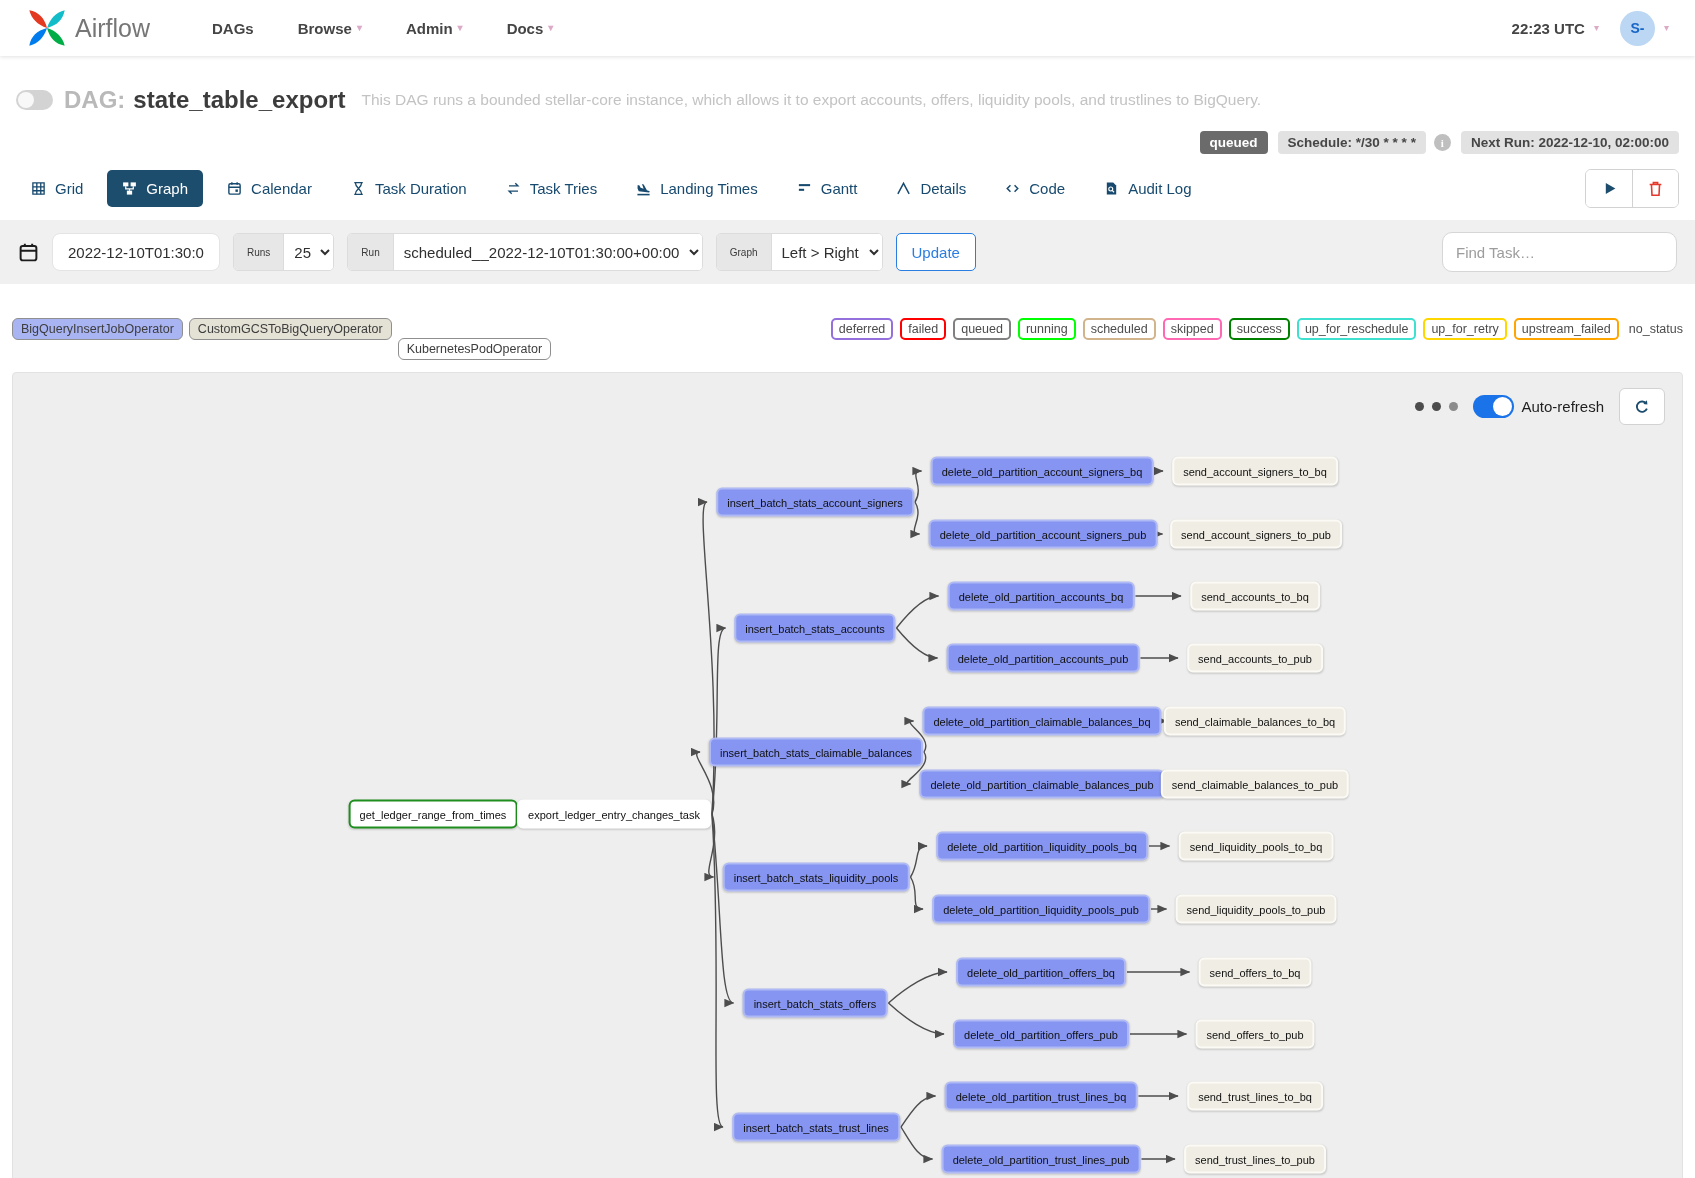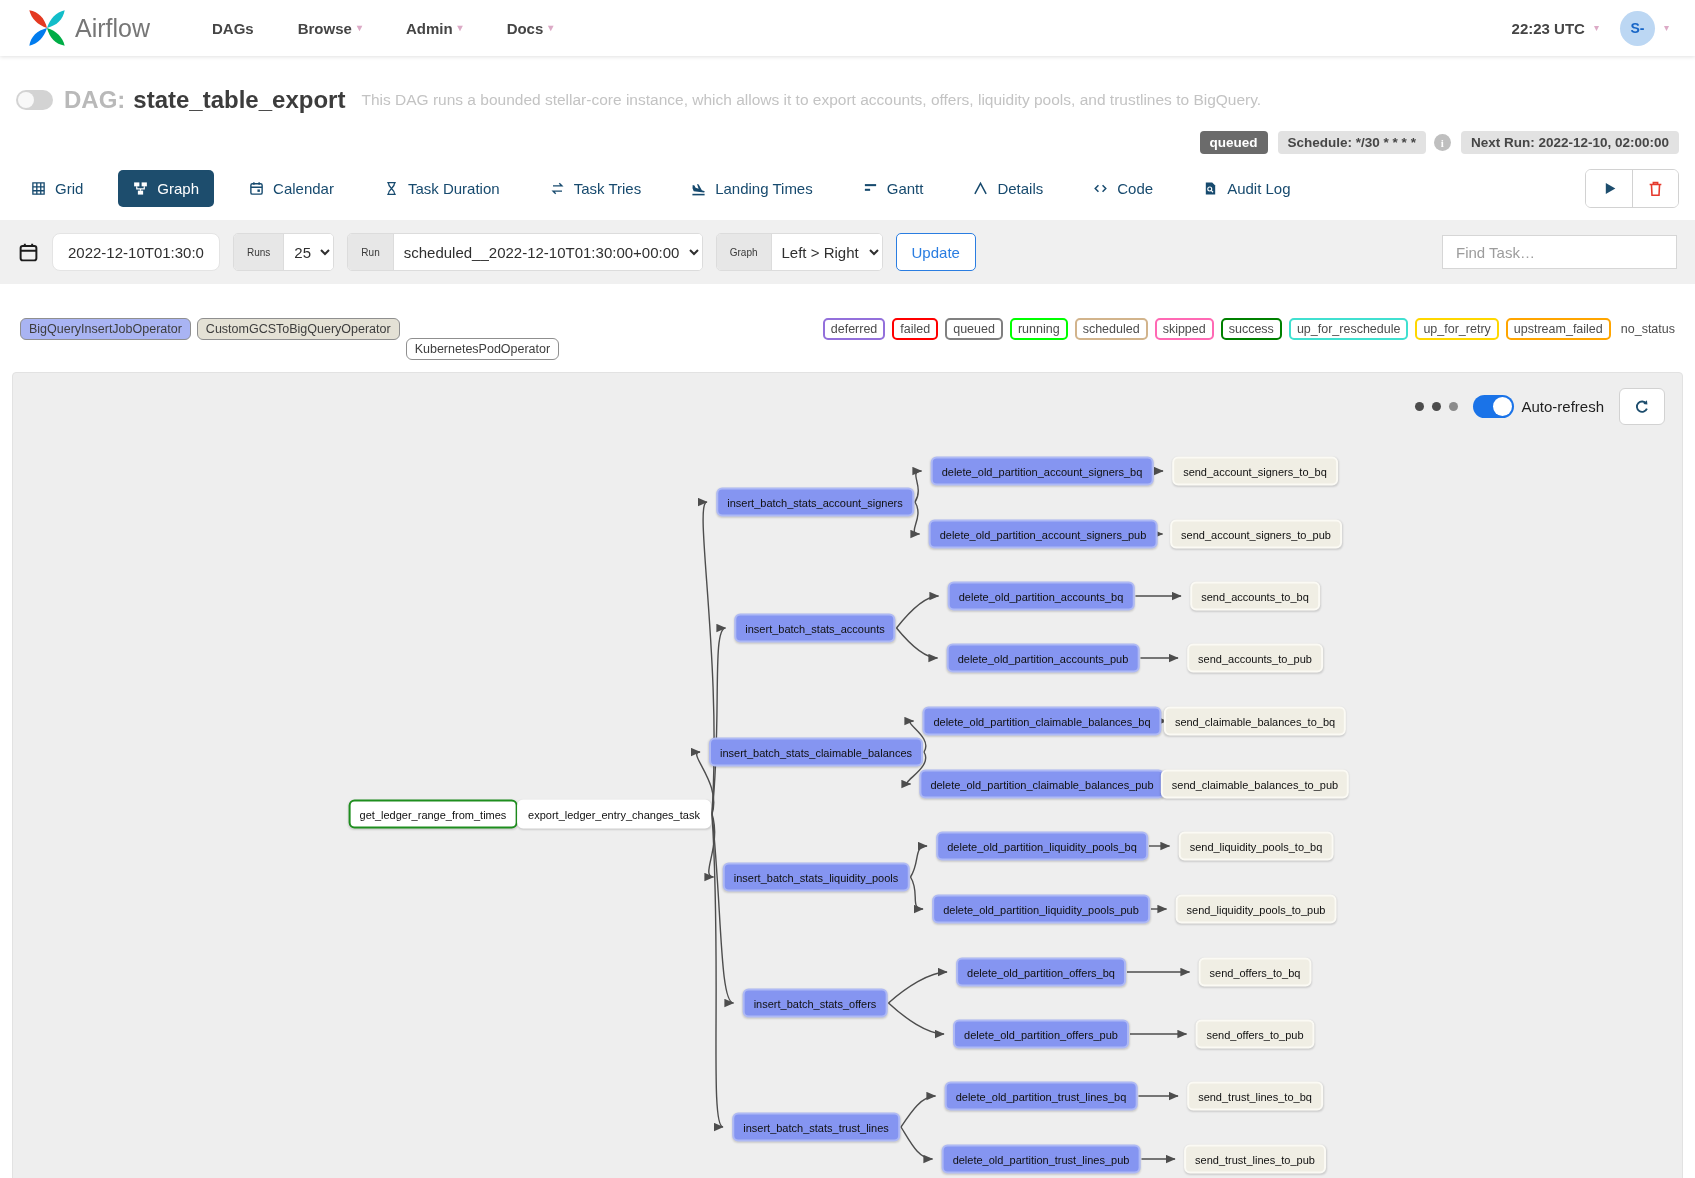--- a/index.html
+++ b/index.html
@@ -30,21 +30,21 @@
   .dag-id { font-size:24px; font-weight:bold; color:#3c3c3c; margin-left:-3px; }
   .dag-desc { font-size:15.5px; color:#c3c3c3; margin-left:5px; overflow:hidden; text-overflow:ellipsis; }
   
   .status-row { display:flex; justify-content:flex-end; align-items:center; gap:10px; padding:17px 16px 0; }
   .state-badge { background:#6b6b6b; color:#fff; font-weight:bold; font-size:13.5px; padding:4px 10px; border-radius:4px; }
   .meta-badge { background:#e2e2e2; color:#464646; font-weight:bold; font-size:13.5px; padding:4px 10px; border-radius:4px; }
   .info-dot { width:17px; height:17px; border-radius:50%; background:#bfbfbf; color:#fff; font-size:11px;
     font-weight:bold; display:flex; align-items:center; justify-content:center; font-family:"Liberation Serif",serif; margin-left:-2px; }
   
   .tabs-row { display:flex; align-items:center; padding:15px 16px 0; }
-  .tabs { display:flex; align-items:center; gap:20px; }
+  .tabs { display:flex; align-items:center; gap:9px; }
   .tab { display:flex; align-items:center; gap:9px; color:#174a6e; font-size:15px; padding:10px 15px; border-radius:5px; cursor:pointer; }
   .tab.active { background:#1d4d6d; color:#fff; }
   .icon { display:inline-flex; }
   .icon svg { width:15px; height:15px; display:block; }
   .dag-actions { margin-left:auto; display:flex; border:1px solid #d2d2d2; border-radius:6px; overflow:hidden; background:#fff; }
   .action-btn { width:46px; height:37px; display:flex; align-items:center; justify-content:center; background:#fff; cursor:pointer; }
   .action-btn + .action-btn { border-left:1px solid #d2d2d2; }
   .action-btn.play { color:#1d4d6d; }
   .action-btn.trash { color:#e5392d; }
   .action-btn svg { width:17px; height:17px; }
@@ -52,25 +52,25 @@
   .filter-bar { background:#f0f0f0; height:64px; display:flex; align-items:center; padding:0 18px; gap:13px; margin-top:12px; }
   .cal-icon { color:#1c1c1c; }
   .cal-icon svg { width:21px; height:21px; }
   .date-input { height:38px; width:168px; border:1px solid #e4e4e4; border-radius:8px; padding:0 15px;
     font-size:15px; color:#2f2f2f; background:#fff; font-family:"Liberation Sans",sans-serif; }
   .igroup { display:flex; height:38px; border-radius:5px; border:1px solid #dcdcdc; overflow:hidden; background:#fff; }
   .igroup .ilabel { background:#e7e7e7; display:flex; align-items:center; padding:0 13px; font-size:10px; color:#3a3a3a; border-right:1px solid #dcdcdc; }
   .igroup select { border:none; background:#fff; font-size:15px; color:#2f2f2f; padding:0 6px; outline:none; font-family:"Liberation Sans",sans-serif; }
   .update-btn { height:38px; padding:0 15px; background:#fff; color:#2a7de1; border:1px solid #2a7de1;
     border-radius:5px; font-size:15px; cursor:pointer; font-family:"Liberation Sans",sans-serif; }
-  .find-input { margin-left:auto; height:34px; width:235px; border:1px solid #d6d6d6; border-radius:0;
+  .find-input { margin-left:auto; height:40px; width:235px; border:1px solid #d6d6d6; border-radius:10px;
     padding:0 13px; font-size:15px; background:#fff; font-family:"Liberation Sans",sans-serif; }
   .find-input::placeholder { color:#9c9c9c; }
   
-  .legend-row { display:flex; align-items:center; padding:13px 20px 10px; gap:20px; }
+  .legend-row { display:flex; align-items:center; padding:13px 12px 10px; gap:20px; }
   .op-badge { border:1px solid #8f8f8f; border-radius:6px; padding:3px 8px; font-size:12.5px; color:#3d3d3d; white-space:nowrap; }
   .status-badges { margin-left:auto; display:flex; align-items:center; gap:7px; }
   .status-badge { border:2px solid #999; border-radius:5px; padding:2px 6px; font-size:12.5px; color:#4c4c4c; background:#fff; white-space:nowrap; }
   .status-badge.borderless { border:none; background:none; padding:2px 0 2px 3px; }
   
   .graph-panel { margin:2px 12px 0; background:#eeeeee; border:1px solid #e2e2e2; border-radius:4px;
     position:relative; height:812px; overflow:hidden; }
   .graph-toolbar { position:absolute; top:15px; right:17px; display:flex; align-items:center; gap:15px; z-index:5; }
   .dots { display:flex; gap:8px; align-items:center; }
   .dot { width:9px; height:9px; border-radius:50%; background:#4c4c4c; }

